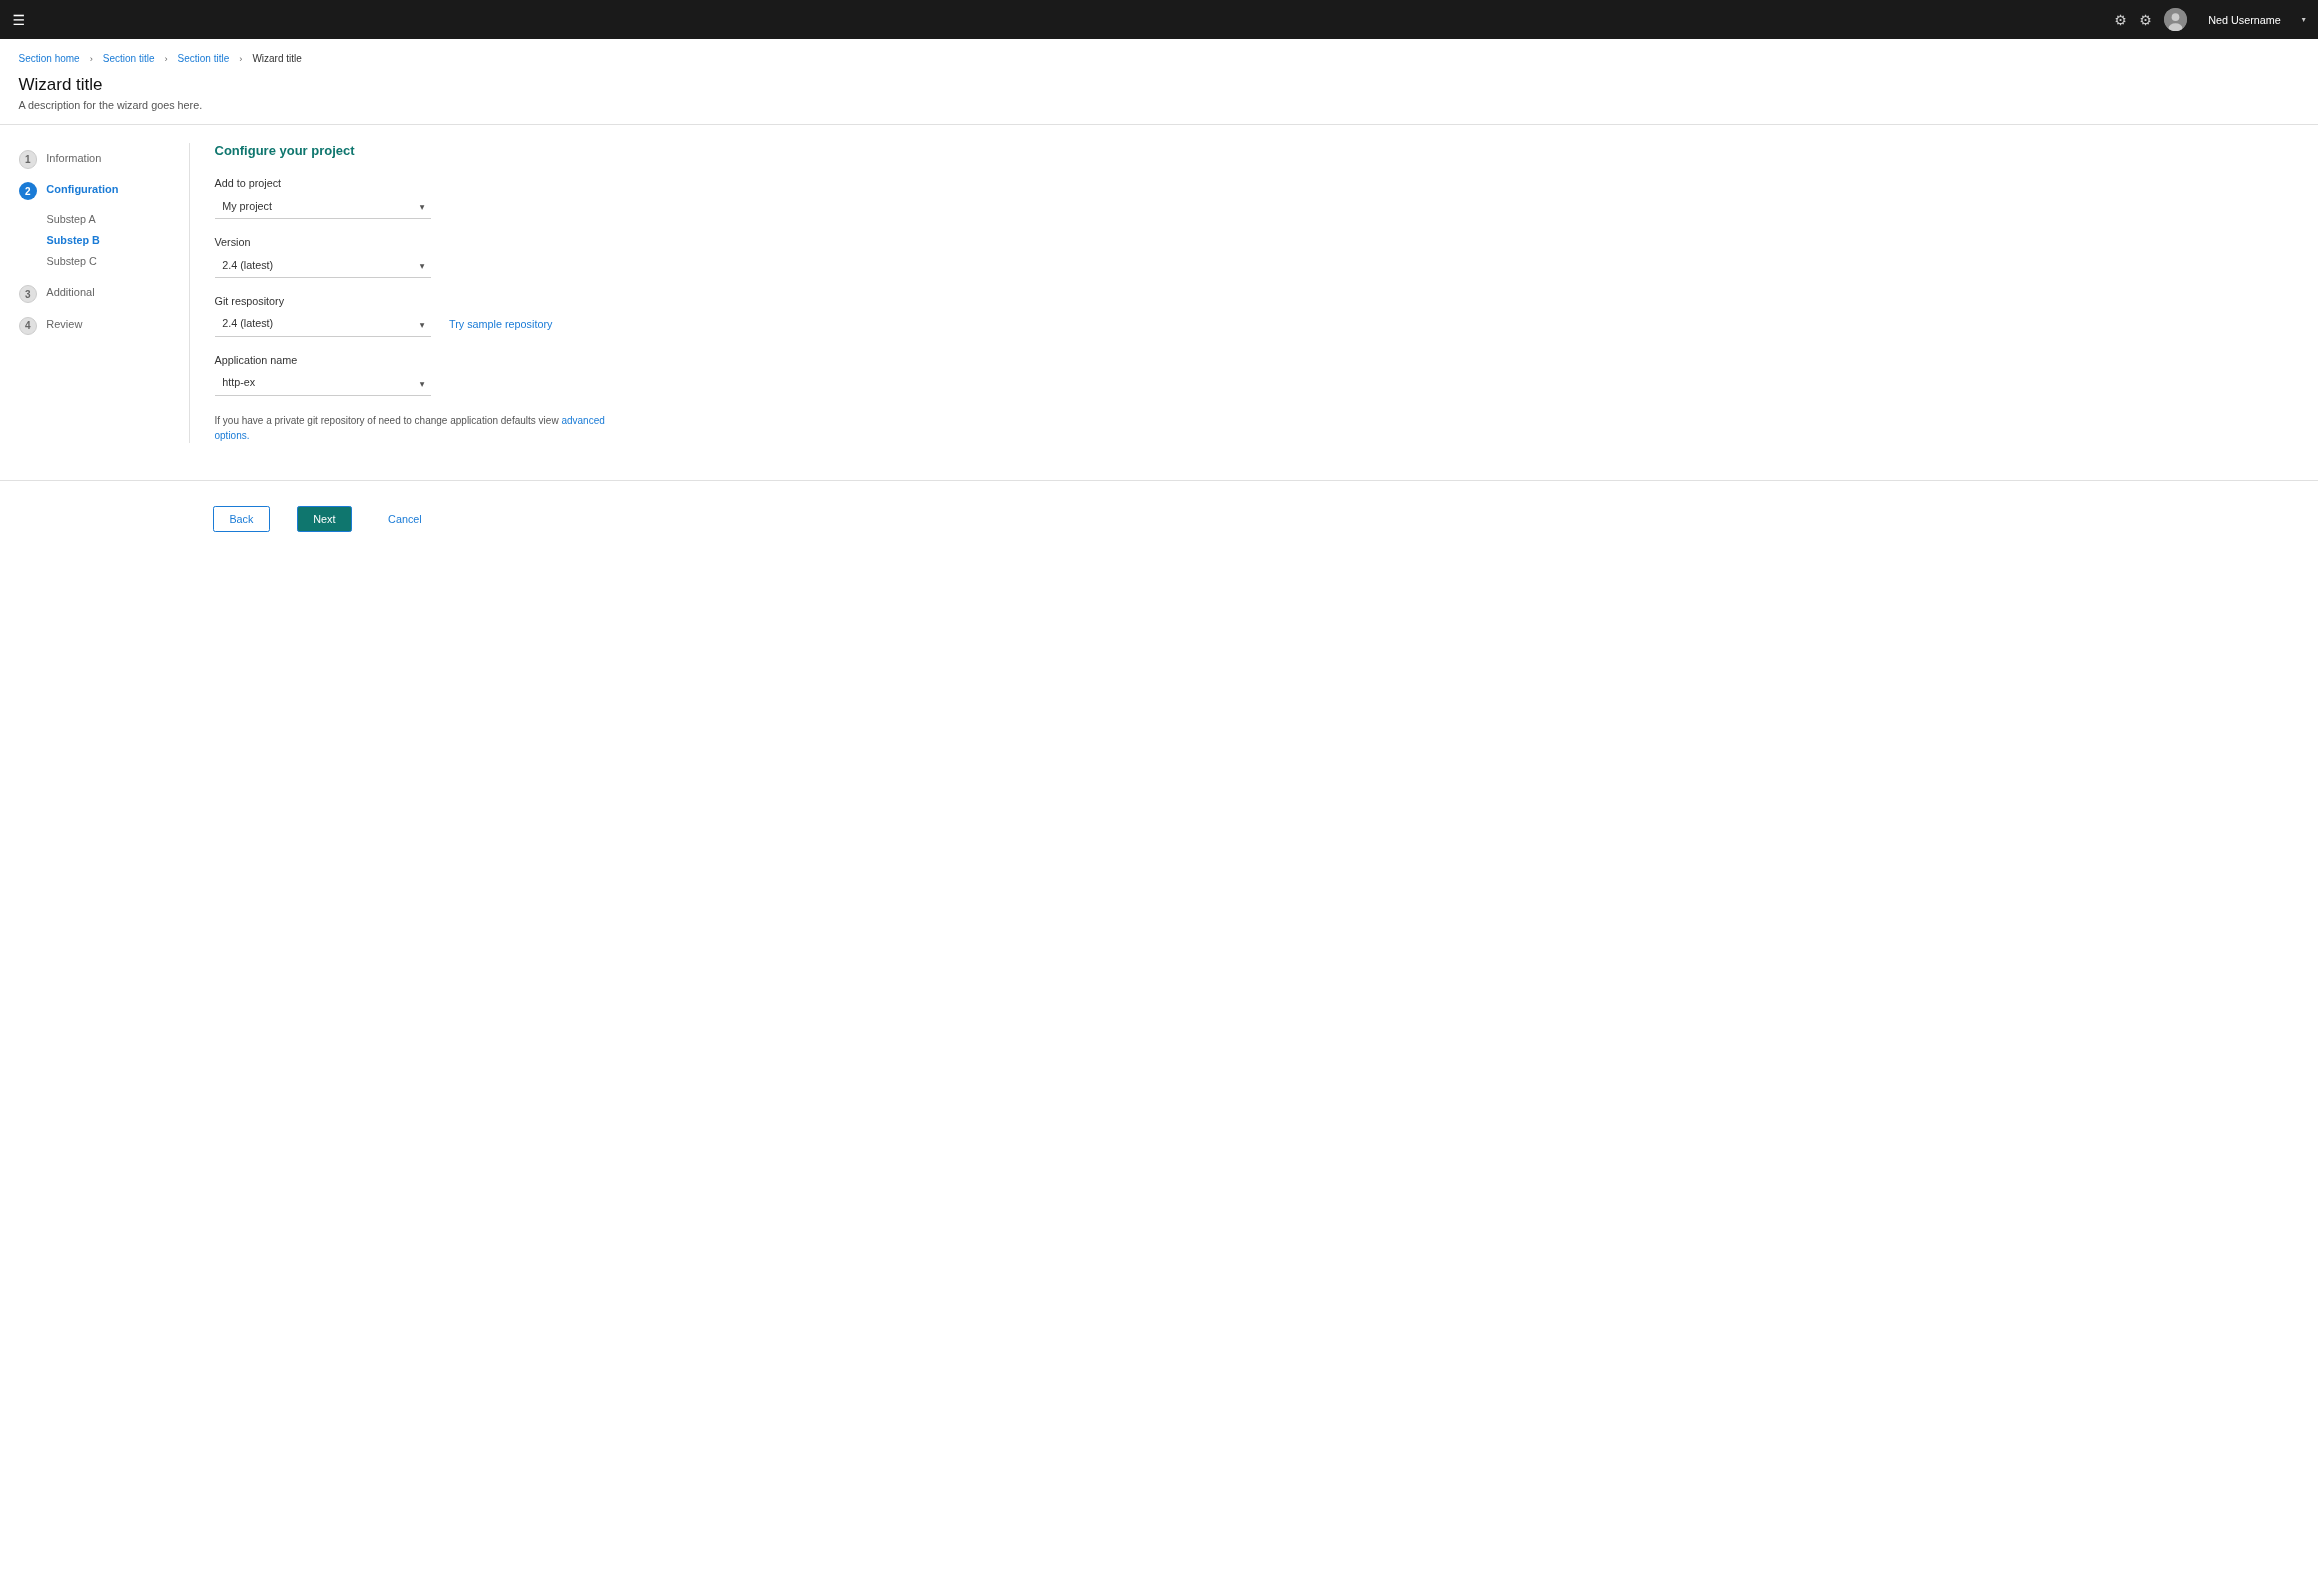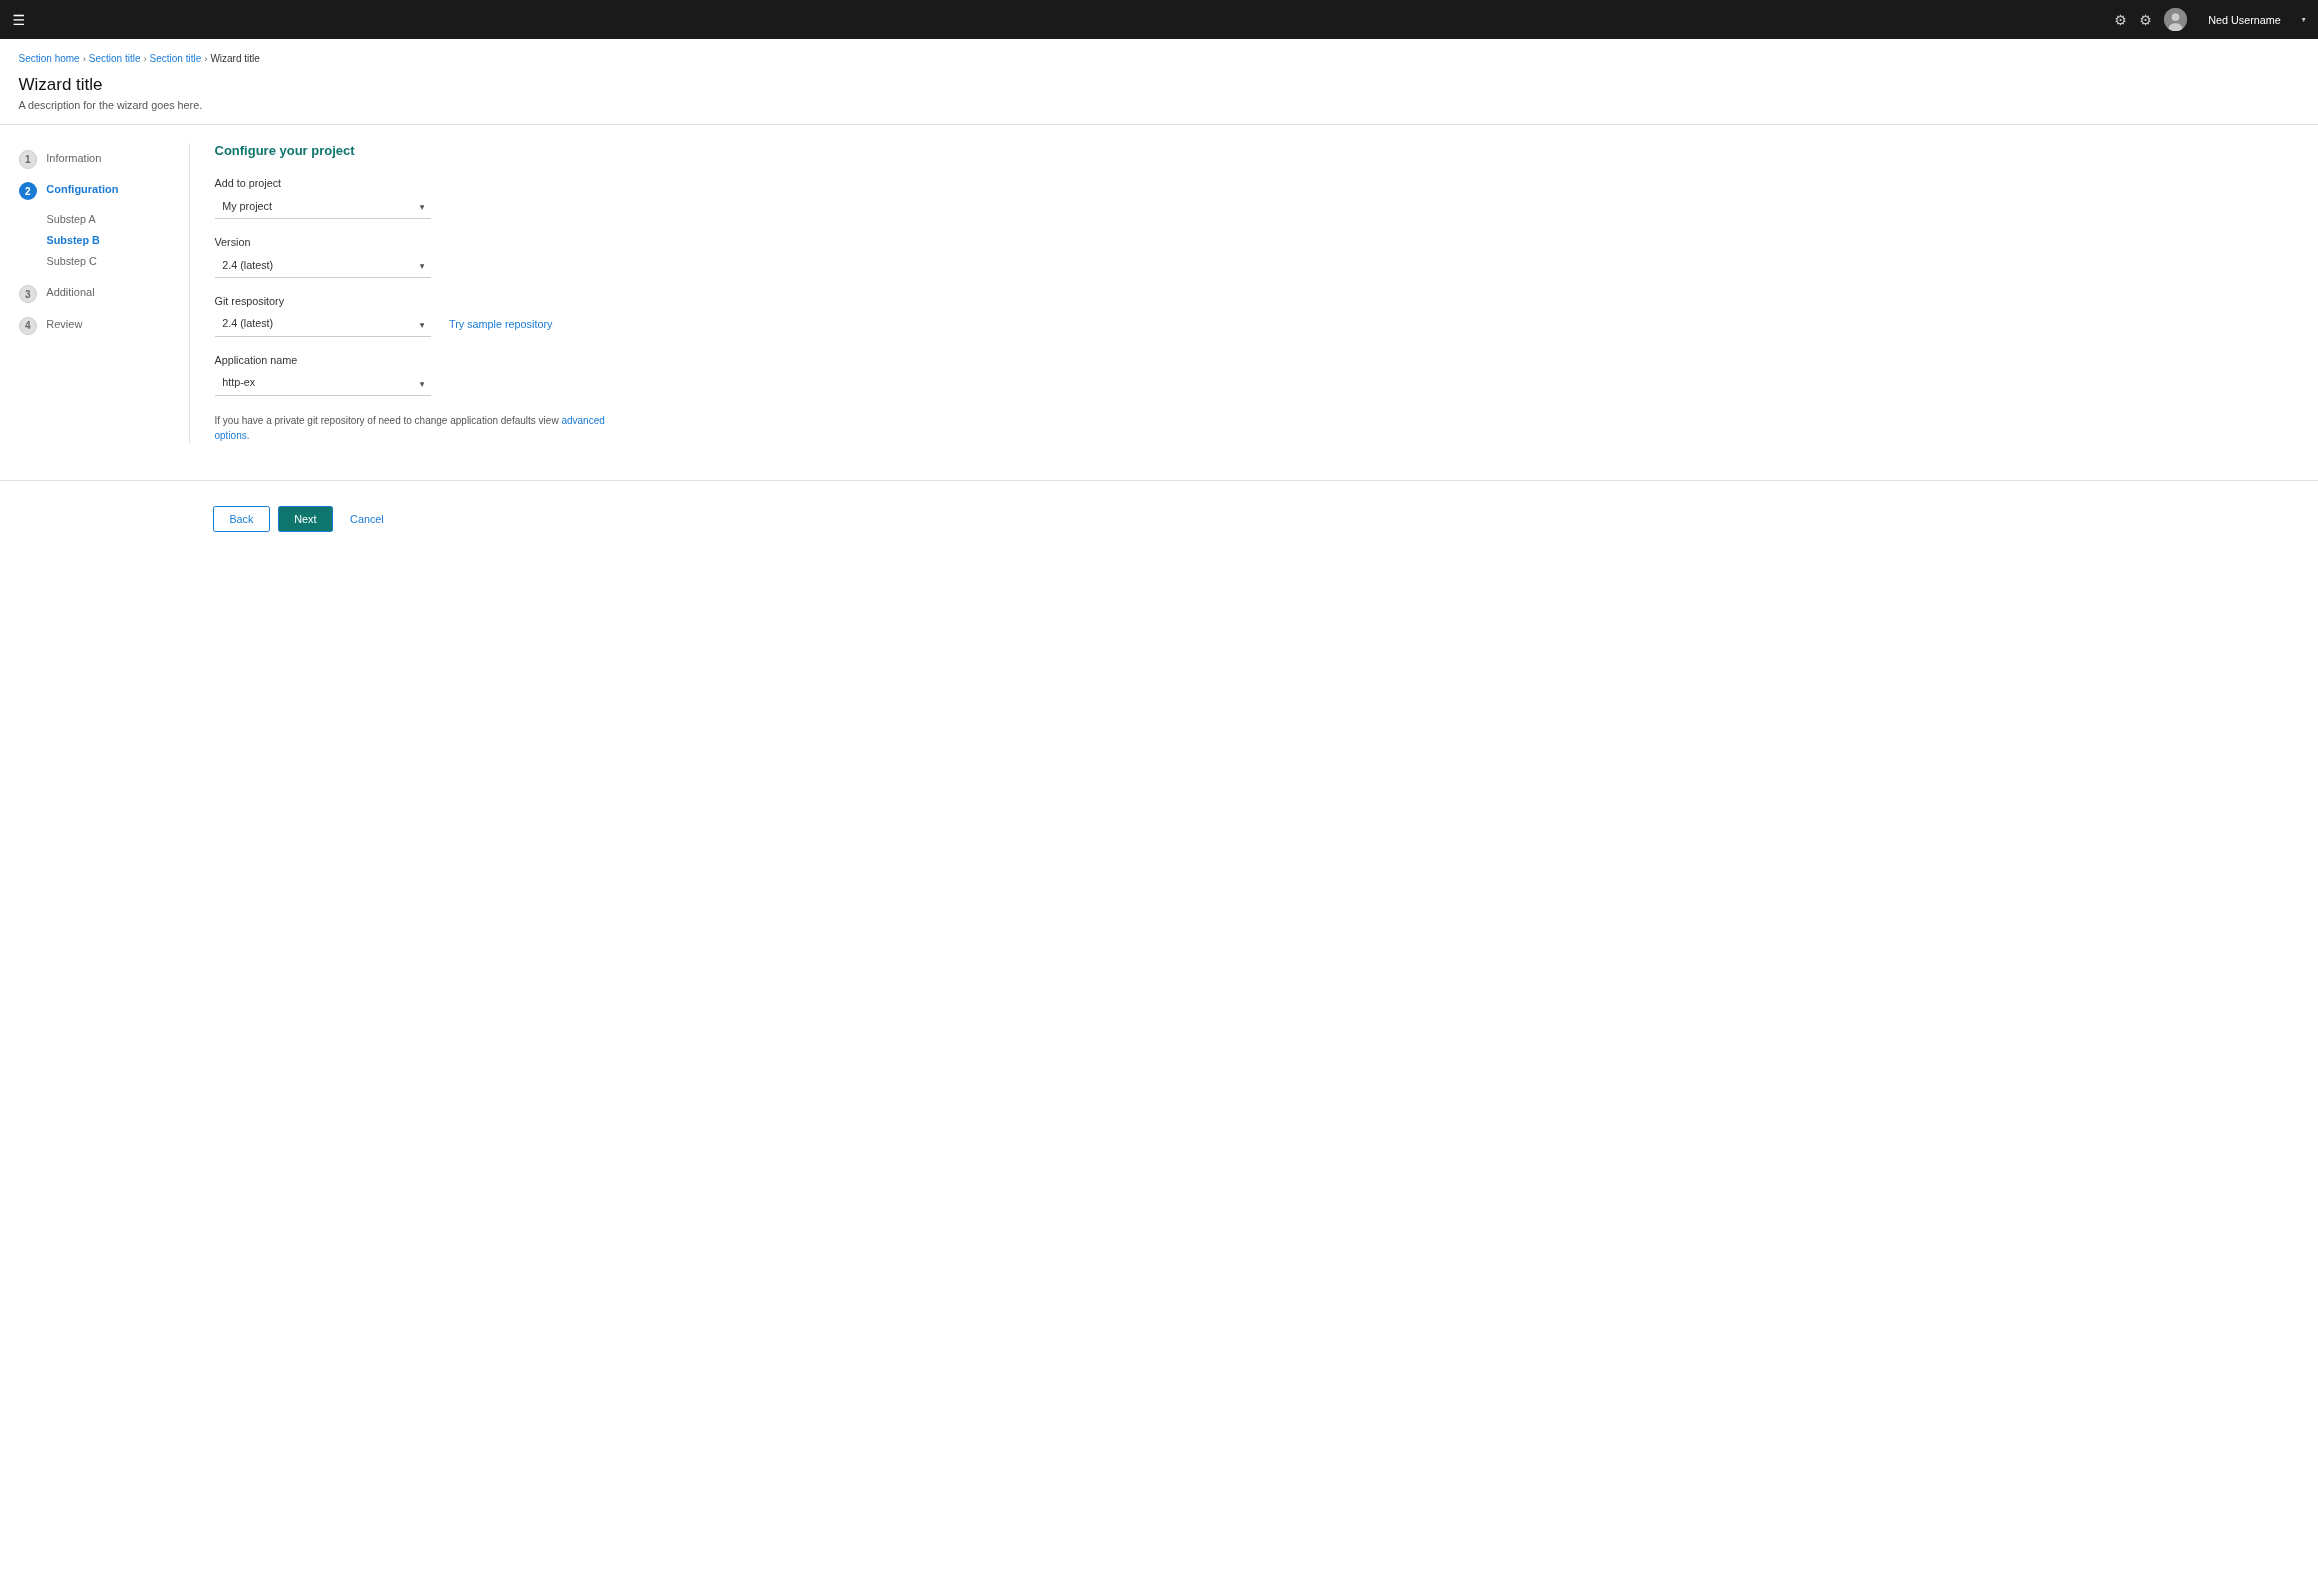--- a/index.html
+++ b/index.html
@@ -56,21 +56,21 @@
       flex: 1;
       overflow-y: auto;
       background: #fff;
     }
 
     
     .breadcrumb {
       padding: 14px 18.5px 7.7px 18.5px;
       display: flex;
       align-items: center;
-      gap: 3px;
+      gap: 10px;
       font-size: 10px;
     }
     .breadcrumb a { color: #1a7bd6; text-decoration: none; cursor: pointer; }
     .breadcrumb-sep { color: #666; font-size: 9.3px; }
     .breadcrumb-current { color: #333; }
 
     
     .page-header { padding: 3.1px 18.5px 12.4px 18.5px; border-bottom: 0.8px solid #e0e0e0; }
     .page-title { font-size: 17px; font-weight: 500; color: #111; margin-bottom: 4.6px; }
     .page-description { font-size: 10.8px; color: #555; }
@@ -116,21 +116,21 @@
     }
 
     .git-row { display: flex; align-items: flex-end; gap: 18.5px; }
     .git-row .form-select-wrapper { flex: 0 0 216px; }
     .try-sample-link { color: #1a7bd6; font-size: 10.8px; cursor: pointer; text-decoration: none; padding-bottom: 6.2px; white-space: nowrap; }
 
     .form-hint { font-size: 10px; color: #555; margin-top: 6.2px; line-height: 1.5; max-width: 402px; }
     .form-hint a { color: #1a7bd6; text-decoration: none; }
 
     
-    .wizard-footer { display: flex; align-items: center; gap: 8px; padding: 25px 18.5px 18.5px 213px; border-top: 0.8px solid #e0e0e0; margin-top: 18.5px; }
+    .wizard-footer { display: flex; align-items: center; gap: 27px; padding: 25px 18.5px 18.5px 213px; border-top: 0.8px solid #e0e0e0; margin-top: 18.5px; }
     .btn { padding: 6.2px 15.4px; font-size: 10.8px; cursor: pointer; border-radius: 2.3px; font-weight: 500; }
     .btn-outline { background: #fff; border: 0.8px solid #1a7bd6; color: #1a7bd6; }
     .btn-primary { background: #0f766e; border: 0.8px solid #1a7bd6; color: #fff; }
     .btn-link { background: none; border: none; color: #1a7bd6; font-size: 10.8px; cursor: pointer; padding: 6.2px 9.3px; }
   </style>
 </head>
 <body>
 
 <div class="top-nav">
   <div class="top-nav-left">

